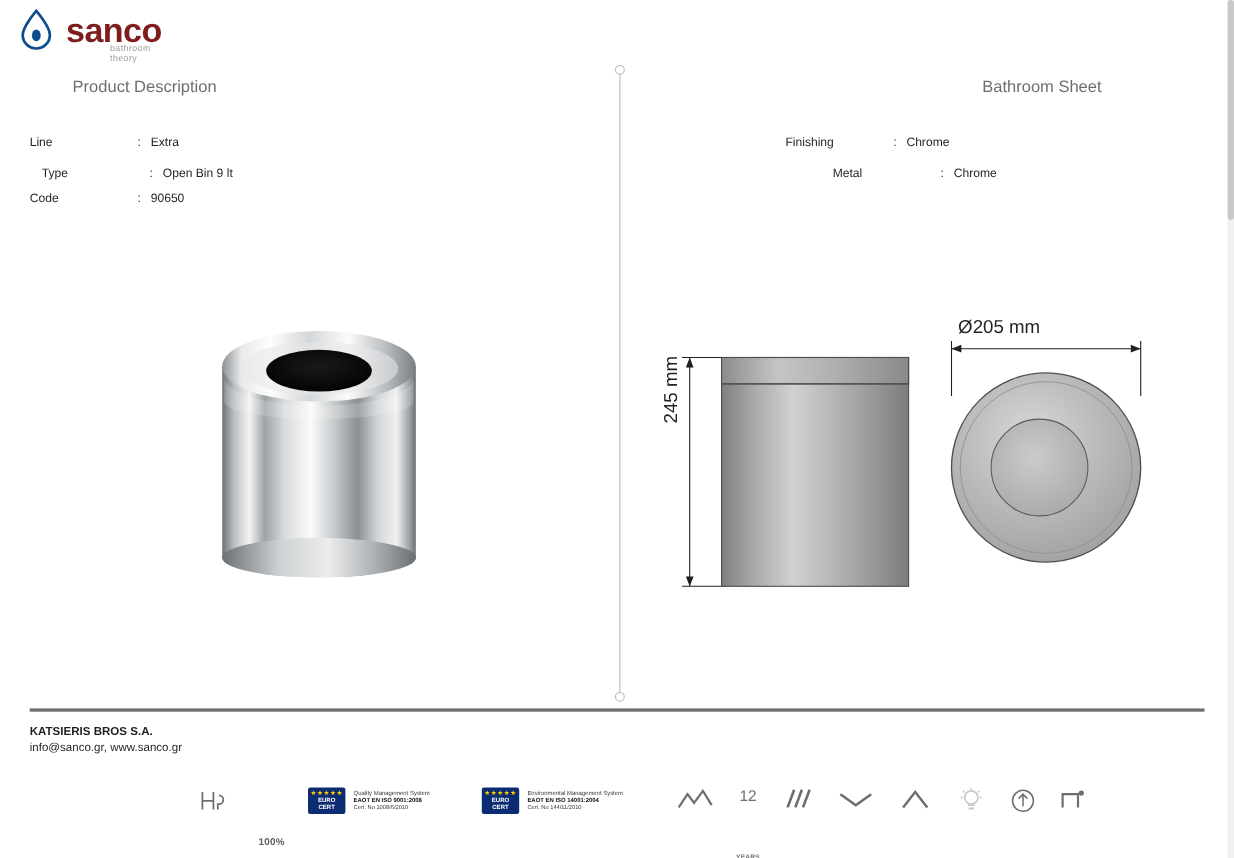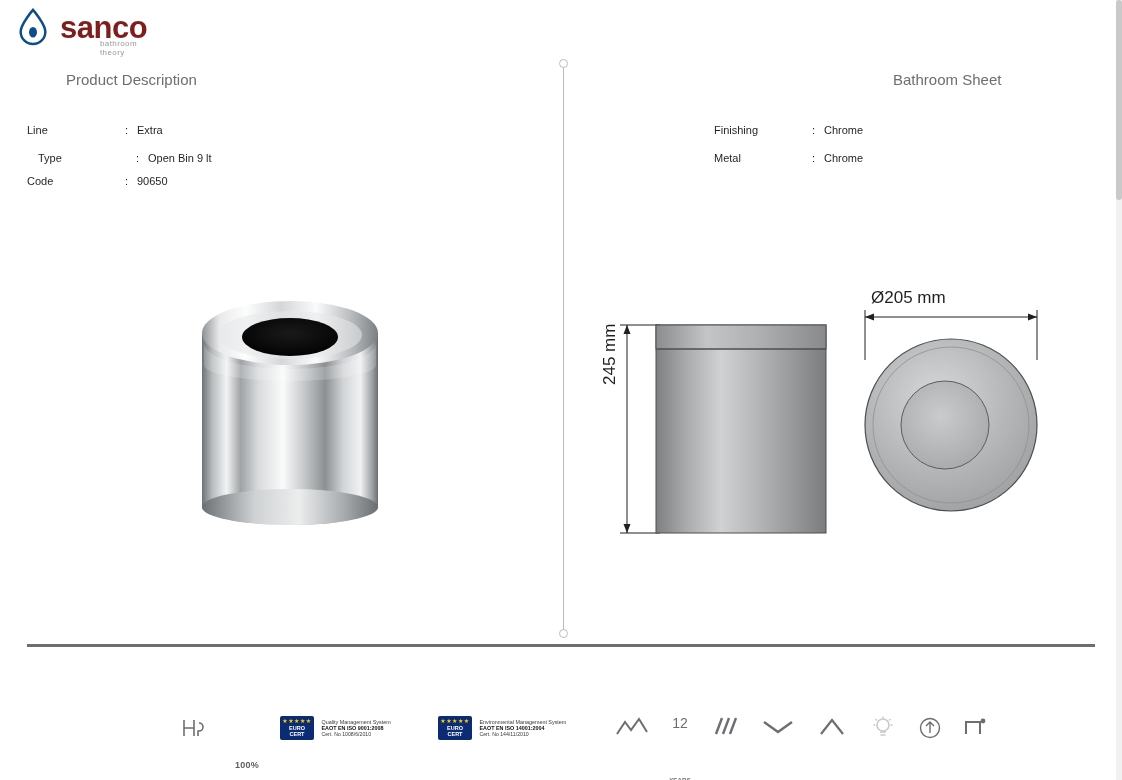--- a/index.html
+++ b/index.html
@@ -126,21 +126,21 @@
     <span class="val">90650</span>
   </div>
 </div>
 
 <div id="spec-right">
   <div class="spec-row spec-right-row" style="top:0px;">
     <span class="lbl">Finishing</span>
     <span class="colon">:</span>
     <span class="val">Chrome</span>
   </div>
-  <div class="spec-row spec-right-row" style="top:28px;">
+  <div class="spec-row spec-right-row" style="top:28px;margin-left:43px;">
     <span class="lbl">Metal</span>
     <span class="colon">:</span>
     <span class="val">Chrome</span>
   </div>
 </div>
 
 <div id="divider"></div>
 <div class="div-circle" id="div-circle-top"></div>
 <div class="div-circle" id="div-circle-bottom"></div>
 
@@ -251,20 +251,22 @@
     <circle cx="361" cy="175" r="78" fill="none" stroke="#8e9092" stroke-width="0.8"></circle>
     <circle cx="355" cy="175" r="44" fill="url(#tInner)" stroke="#5a5c5e" stroke-width="1"></circle>
   </g>
 </svg>
 
 <div class="dim-text" id="dim-height">245 mm</div>
 <div class="dim-text" id="dim-diameter">Ø205 mm</div>
 
 <div id="footer-rule"></div>
 <div id="footer-text">
+  <div id="footer-company">KATSIERIS BROS S.A.</div>
+  <div>info@sanco.gr, www.sanco.gr</div>
 </div>
 
 <div id="cert-strip">
 
   <div class="cert" style="left:0px; width:46px;">
     <svg width="26" height="24" viewBox="0 0 26 24">
       <path d="M4 4 v16 M4 12 h10 M14 4 v16 M19 7 a4 4 0 0 1 0 8 h-1 v5" fill="none" stroke="#6d6e71" stroke-width="1.6"></path>
     </svg>
     <div class="cap">HOTELS</div>
   </div>

